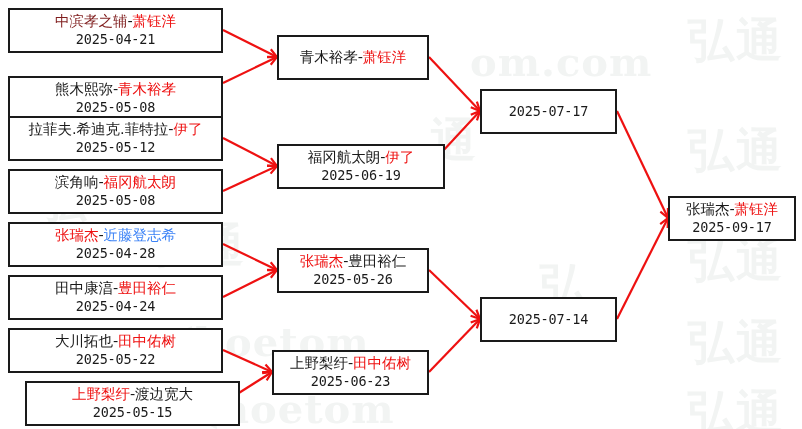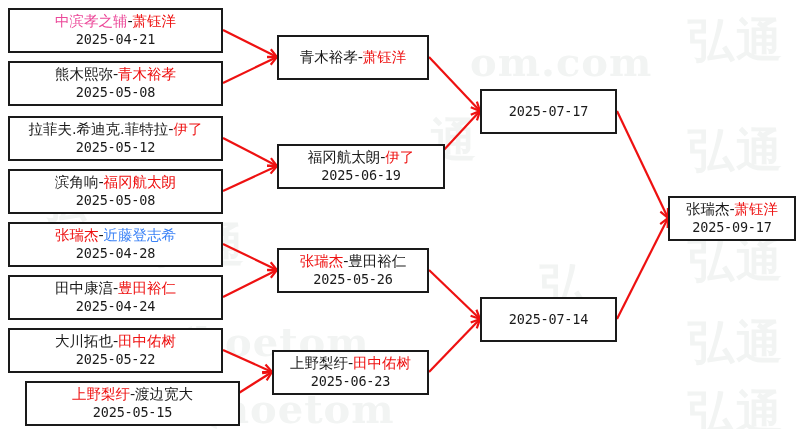--- a/index.html
+++ b/index.html
@@ -118,24 +118,24 @@
       <line x1="429" y1="372" x2="480" y2="319" stroke="#ee1111" stroke-width="2.2"></line>
       <polyline points="476.7859780409245,328.39734339303294 480,319 470.73317526520356,322.57294826922606" fill="none" stroke="#ee1111" stroke-width="2.2"></polyline>
       <line x1="617" y1="111" x2="668" y2="218" stroke="#ee1111" stroke-width="2.2"></line>
       <polyline points="660.3362917462048,211.68275567983065 668,218 667.919009688203,208.06856301588763" fill="none" stroke="#ee1111" stroke-width="2.2"></polyline>
       <line x1="617" y1="319" x2="668" y2="218" stroke="#ee1111" stroke-width="2.2"></line>
       <polyline points="667.6924325779502,227.92700369098822 668,218 660.1941509438383,224.14074266782285" fill="none" stroke="#ee1111" stroke-width="2.2"></polyline>
     </svg>
 
   <div class="boxes-layer">
       <div class="match-box" style="left: 8px; top: 8px; width: 215px; height: 45px; border-color: rgb(26, 26, 26);">
-        <div class="match-players"><span class="loser" style="color: #ec4899; text-align: right;">中滨孝之辅</span><span class="sep">-</span><span class="winner" style="color: rgb(238, 17, 17);">萧钰洋</span></div>
+        <div class="match-players"><span class="loser" style="color: #7f1d1d; text-align: right;">中滨孝之辅</span><span class="sep">-</span><span class="winner" style="color: rgb(238, 17, 17);">萧钰洋</span></div>
         <div class="match-date">2025-04-21</div>
       </div>
-      <div class="match-box" style="left: 8px; top: 61px; width: 215px; height: 45px; border-color: rgb(26, 26, 26);">
+      <div class="match-box" style="left: 8px; top: 76px; width: 215px; height: 45px; border-color: rgb(26, 26, 26);">
         <div class="match-players"><span class="loser" style="color: rgb(26, 26, 26);">熊木熙弥</span><span class="sep">-</span><span class="winner" style="color: rgb(238, 17, 17);">青木裕孝</span></div>
         <div class="match-date">2025-05-08</div>
       </div>
       <div class="match-box" style="left: 8px; top: 116px; width: 215px; height: 45px; border-color: rgb(26, 26, 26);">
         <div class="match-players"><span class="loser" style="color: rgb(26, 26, 26);">拉菲夫.希迪克.菲特拉</span><span class="sep">-</span><span class="winner" style="color: rgb(238, 17, 17);">伊了</span></div>
         <div class="match-date">2025-05-12</div>
       </div>
       <div class="match-box" style="left: 8px; top: 169px; width: 215px; height: 45px; border-color: rgb(26, 26, 26);">
         <div class="match-players"><span class="loser" style="color: rgb(26, 26, 26);">滨角响</span><span class="sep">-</span><span class="winner" style="color: rgb(238, 17, 17);">福冈航太朗</span></div>
         <div class="match-date">2025-05-08</div>

